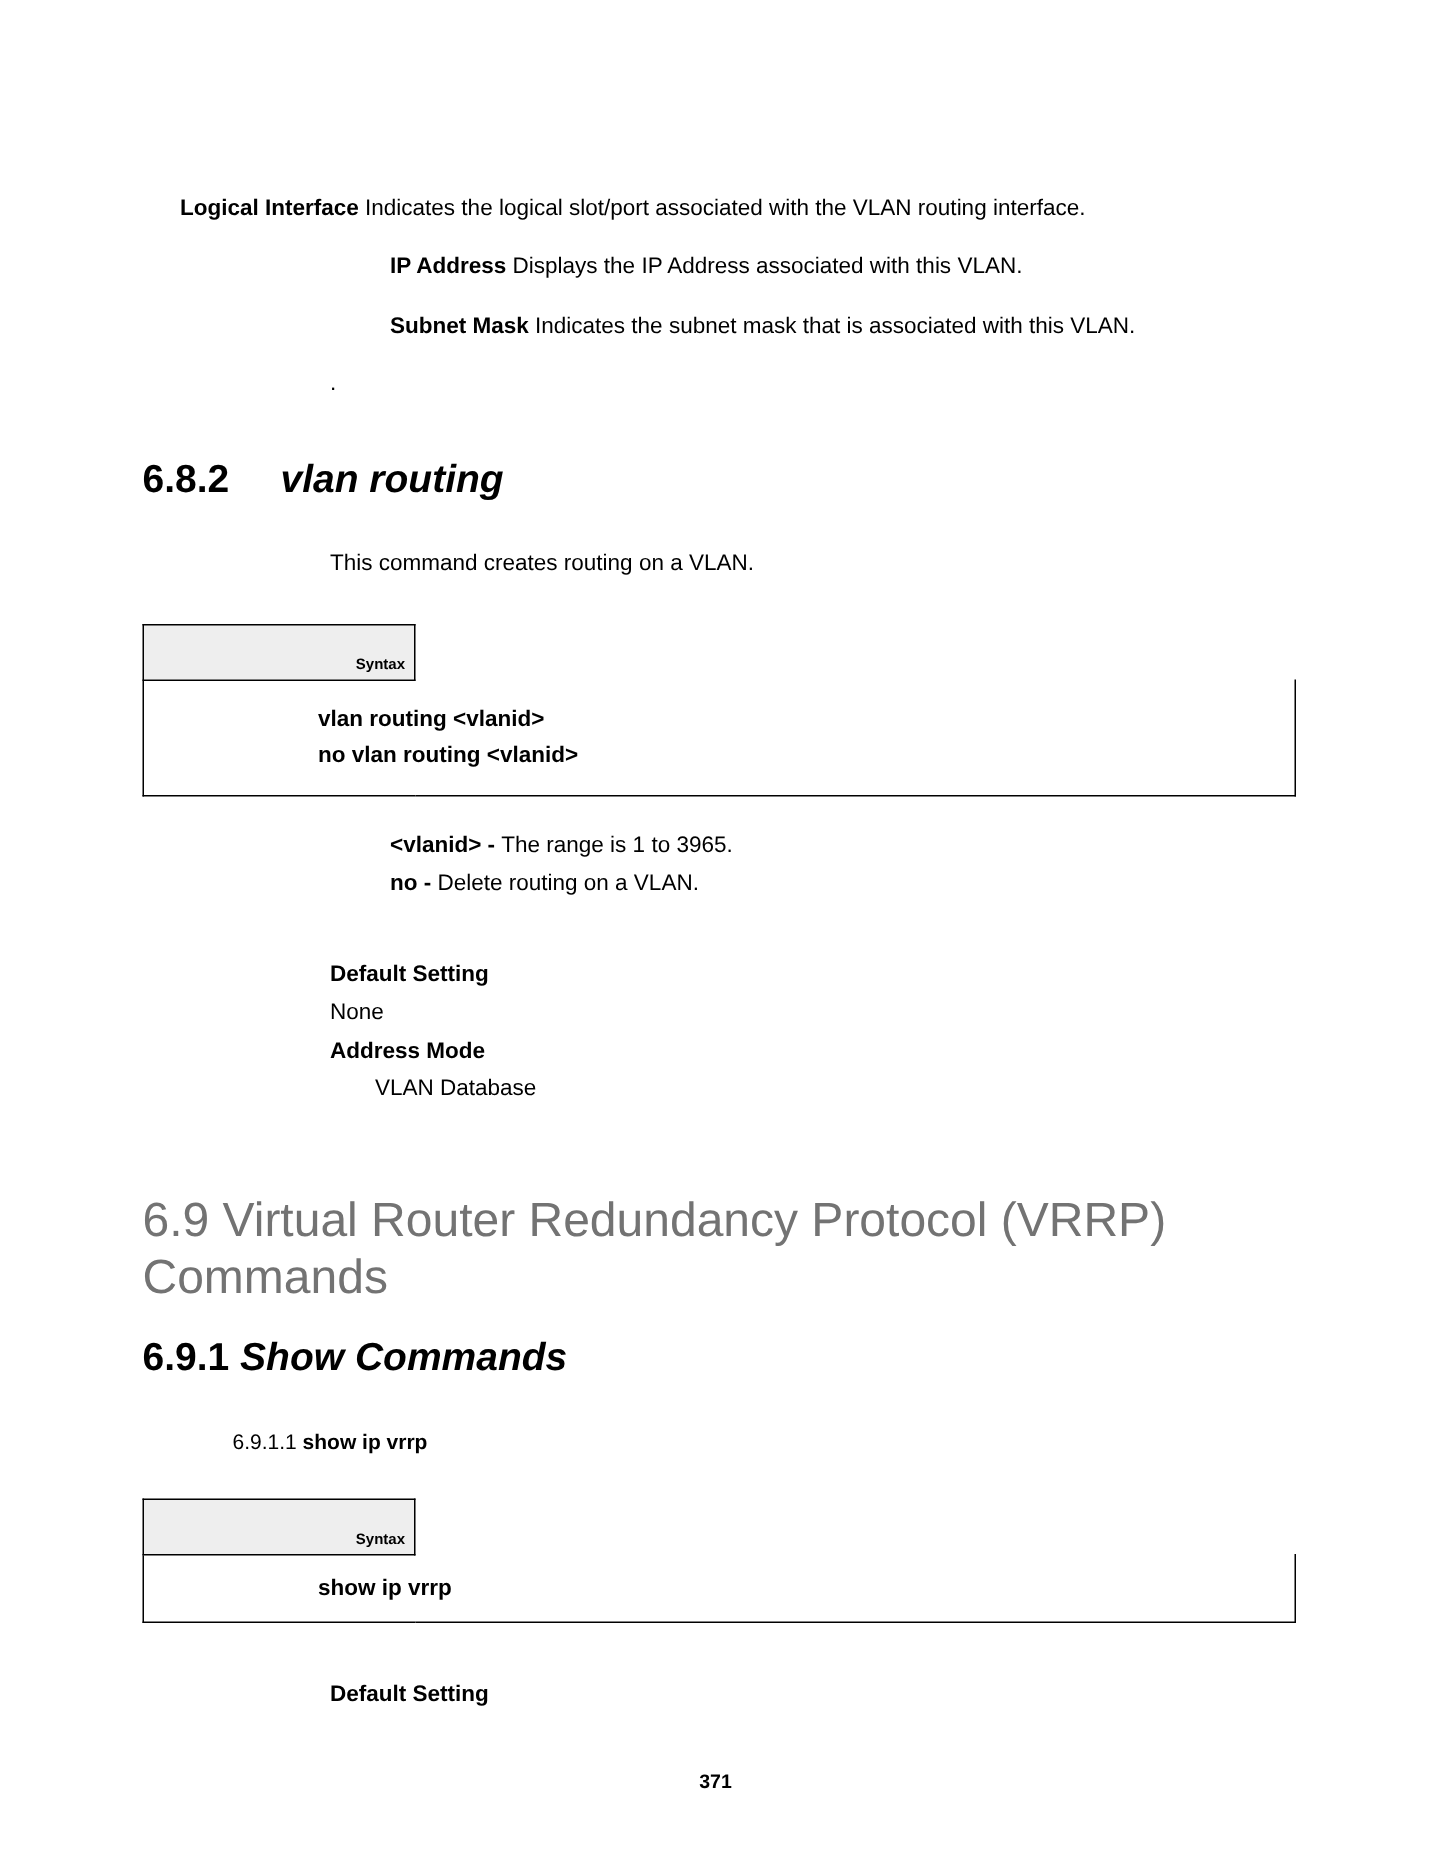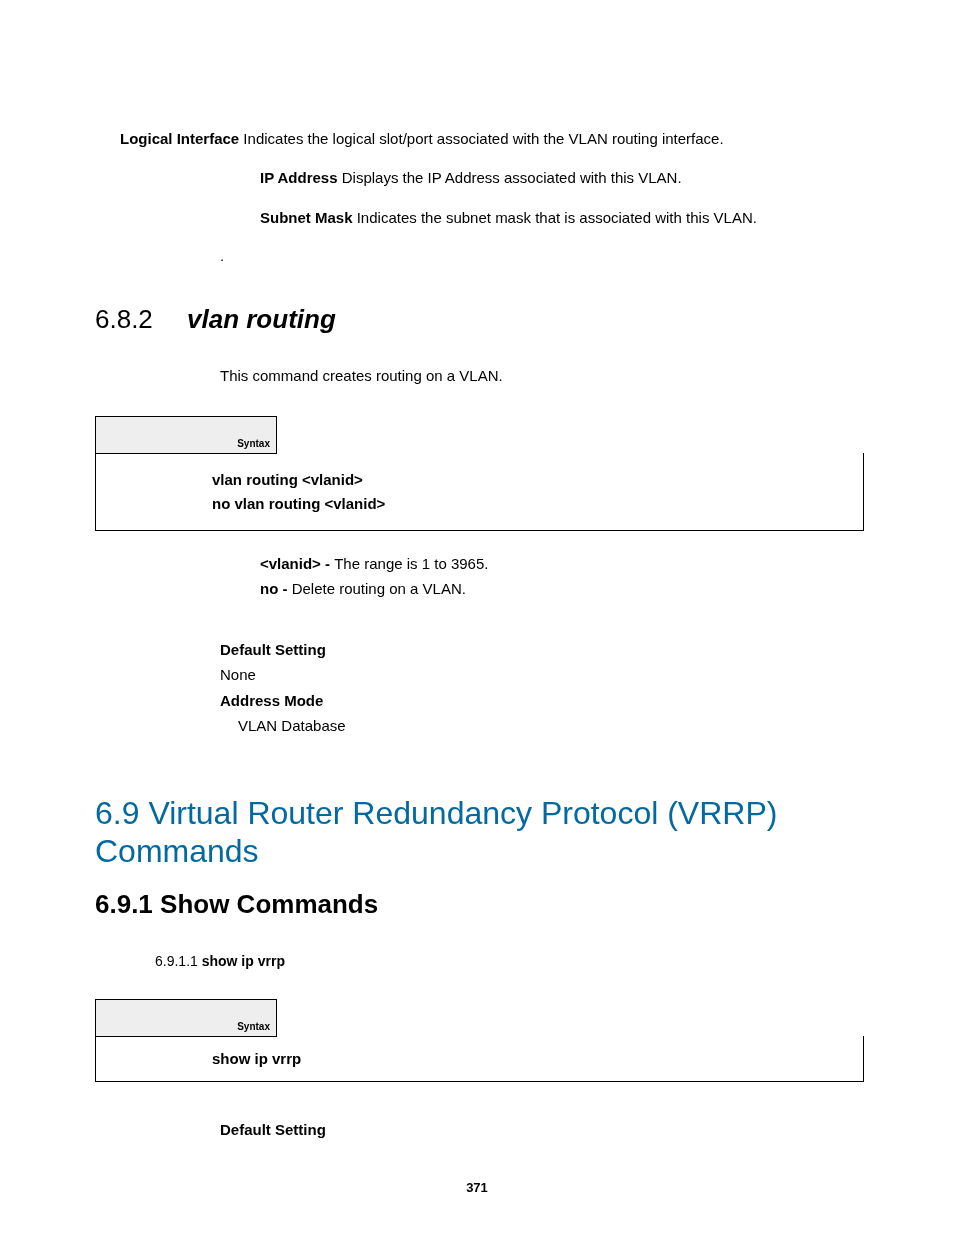--- a/index.html
+++ b/index.html
@@ -16,21 +16,21 @@
   .page {
     padding: 110px 90px 0 95px;
   }
   .defs { margin-bottom: 10px; }
   .def-row { margin: 19px 0; line-height: 1.35; }
   .def-row .term { font-weight: bold; }
   .indent-165 { margin-left: 165px; }
   .dot-para { margin-left: 125px; margin-top: 4px; }
 
   .h-682 { margin-top: 40px; margin-bottom: 0; }
-  .num-682 { display:inline-block; font-size: 26px; font-weight: normal; vertical-align: baseline; }
+  .num-682 { display:inline-block; font-size: 26px; font-weight: bold; vertical-align: baseline; }
   .title-682 { display:inline-block; font-size: 26px; font-weight: bold; font-style: italic; margin-left: 30px; vertical-align: baseline; }
 
   .para-block { margin-left: 125px; margin-top: 30px; line-height: 1.4; }
 
   .syntax-table { margin-top: 30px; border-collapse: collapse; width: 100%; }
   .syntax-head td.left {
     border: 1px solid #000;
     background: #eeeeee;
     width: 170px;
     height: 28px;
@@ -48,26 +48,26 @@
     font-weight: bold;
     font-size: 15px;
     line-height: 1.6;
   }
 
   .pd { margin-left: 165px; margin-top: 20px; line-height: 1.7; }
   .pd .term { font-weight: bold; }
 
   .sub-block { margin-left: 125px; margin-top: 35px; line-height: 1.7; }
   .bold { font-weight: bold; }
-  .indent-small { margin-left: 18px; }
+  .indent-small { margin-left: 30px; }
 
-  .h69 { color: #0369a1; font-size: 32px; font-weight: normal; line-height: 1.2; margin-top: 55px; margin-bottom: 0; }
+  .h69 { color: #737373; font-size: 32px; font-weight: normal; line-height: 1.2; margin-top: 55px; margin-bottom: 0; }
   .h691 { font-size: 26px; margin-top: 18px; margin-bottom: 0; }
   .h691 .num { font-weight: bold; font-style: normal; }
-  .h691 .title { font-weight: bold; }
+  .h691 .title { font-weight: bold; font-style: italic; }
 
   .h6911 { font-size: 14px; margin-left: 60px; margin-top: 33px; margin-bottom: 0; }
   .h6911 .num { font-weight: normal; }
   .h6911 .title { font-weight: bold; }
 
   .page-num {
     position: absolute;
     bottom: 40px;
     width: 954px;
     left: 0;

